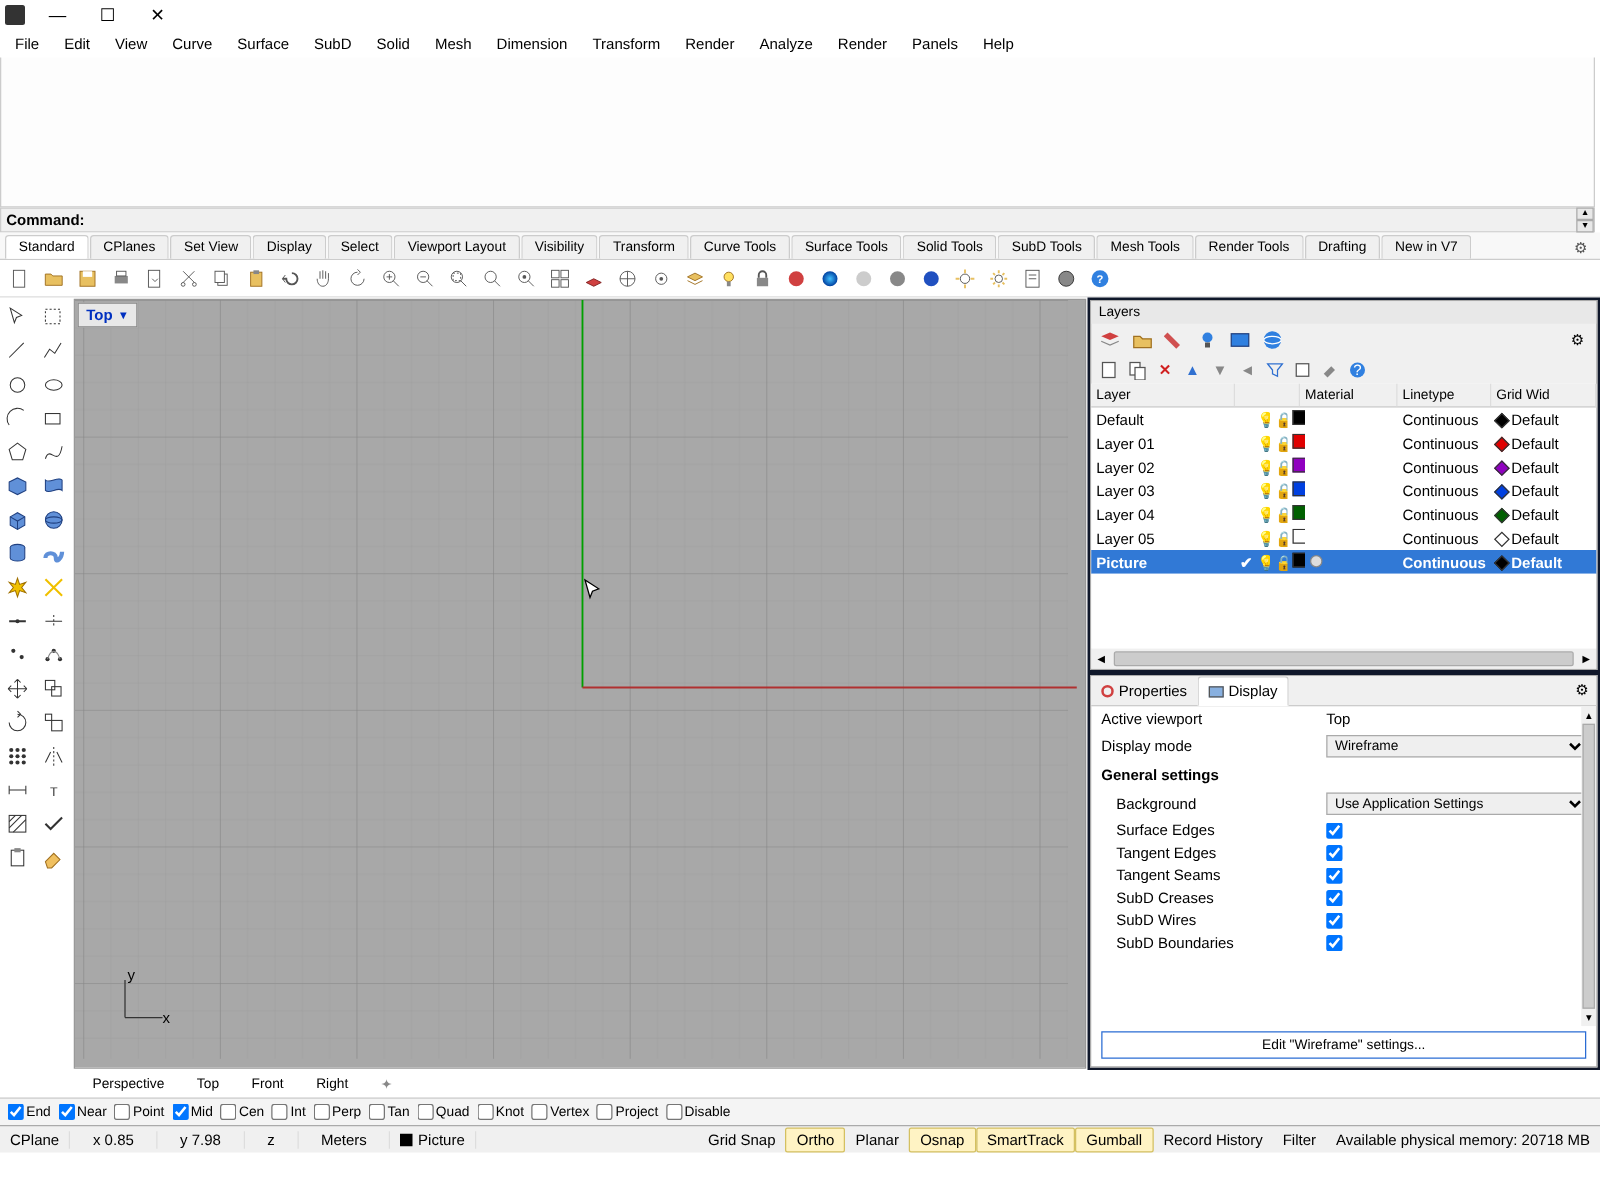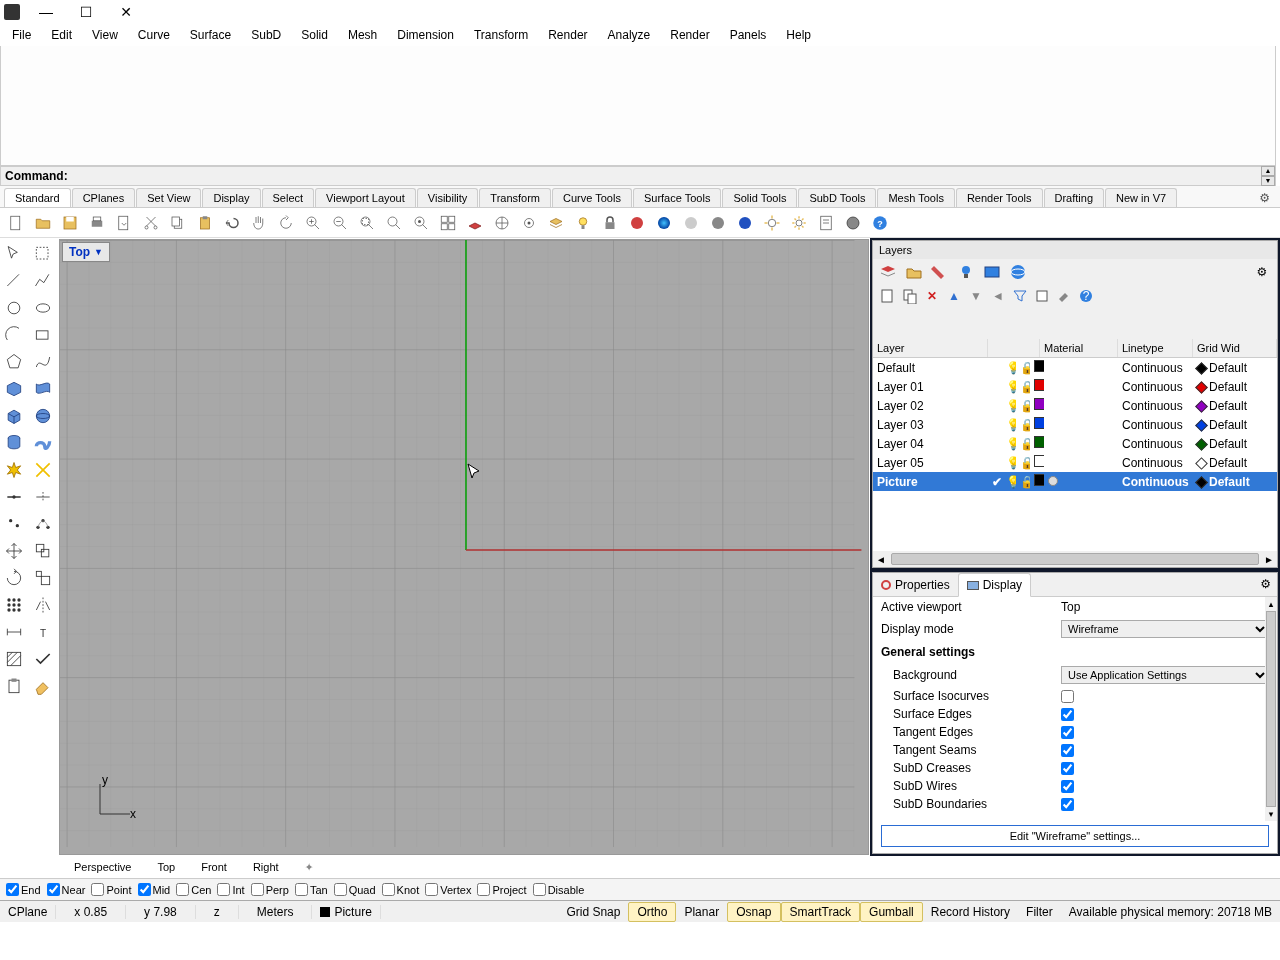--- a/index.html
+++ b/index.html
@@ -46,21 +46,21 @@
 .vp-label .dd { color:#0030c0; font-size:9px;}
 .grid-canvas { position: absolute; inset: 0; }
 .axis-gizmo { position: absolute; left: 30px; bottom: 30px; width: 50px; height: 50px; }
 
 .right-panel { width: 410px; display: flex; flex-direction: column; background: #0f172a; }
 .layers-panel { flex: 0 0 auto; border: 1px solid #aaa; margin: 2px; background: #f0f0f0; }
 .panel-title { padding: 3px 6px; font-size: 11px; background: #e8e8e8; }
 .layer-toolbar { display: flex; gap: 8px; padding: 4px 6px; align-items: center; }
 .layer-toolbar2 { display: flex; gap: 4px; padding: 2px 6px; align-items: center; }
 .lt-btn { width: 18px; height: 18px; display:flex; align-items:center; justify-content:center; }
-.layers-table { background: #fff; margin-top: 32px; }
+.layers-table { background: #fff; }
 .layers-header { display: flex; border-bottom: 1px solid #ccc; background: #f0f0f0; }
 .lh-cell { padding: 3px 4px; border-right: 1px solid #ddd; font-size: 11px; }
 .layer-row { display: flex; align-items: center; height: 19px; font-size: 11px; }
 .layer-row.selected { background: #3179d6; color: #fff; font-weight: bold; }
 .lr-cell { padding: 0 4px; overflow: hidden; white-space: nowrap; }
 .bulb { color: #e6c200; }
 .lock { color: #c09020; }
 .swatch { width: 12px; height: 12px; display: inline-block; border: 1px solid #333; }
 .hscroll { height: 16px; background: #f0f0f0; display: flex; align-items: center; }
 .hscroll .arrow { width: 16px; text-align: center; font-size: 10px; }
@@ -786,24 +786,20 @@
         <div class="prop-row">
           <div class="plabel">Display mode</div>
           <div class="pval"><select><option>Wireframe</option></select></div>
         </div>
         <div class="prop-section">General settings</div>
         <div class="prop-row" style="padding-left:20px;">
           <div class="plabel" style="flex:0 0 168px">Background</div>
           <div class="pval"><select><option>Use Application Settings</option></select></div>
         </div>
         <div class="prop-check">
-            <div class="plabel">Surface Isocurves</div>
-            <input type="checkbox" style="">
-          </div>
-        <div class="prop-check">
             <div class="plabel">Surface Edges</div>
             <input type="checkbox" checked="" style="">
           </div>
         <div class="prop-check">
             <div class="plabel">Tangent Edges</div>
             <input type="checkbox" checked="" style="">
           </div>
         <div class="prop-check">
             <div class="plabel">Tangent Seams</div>
             <input type="checkbox" checked="" style="">

